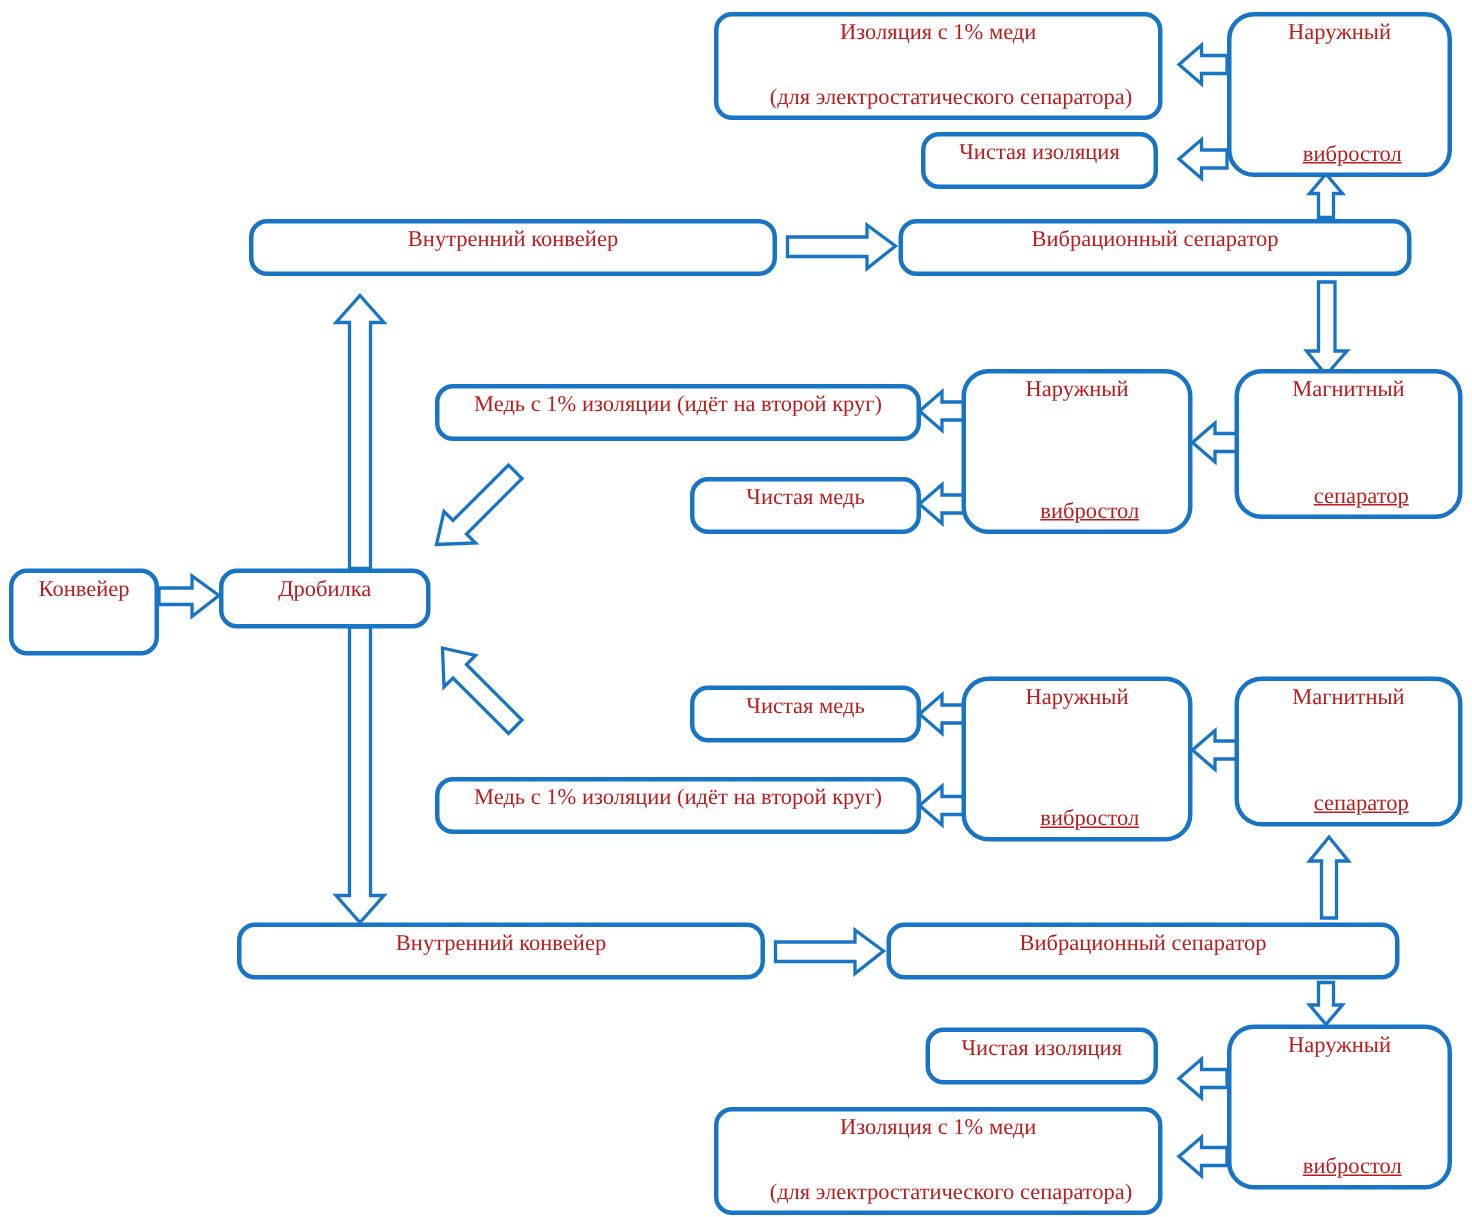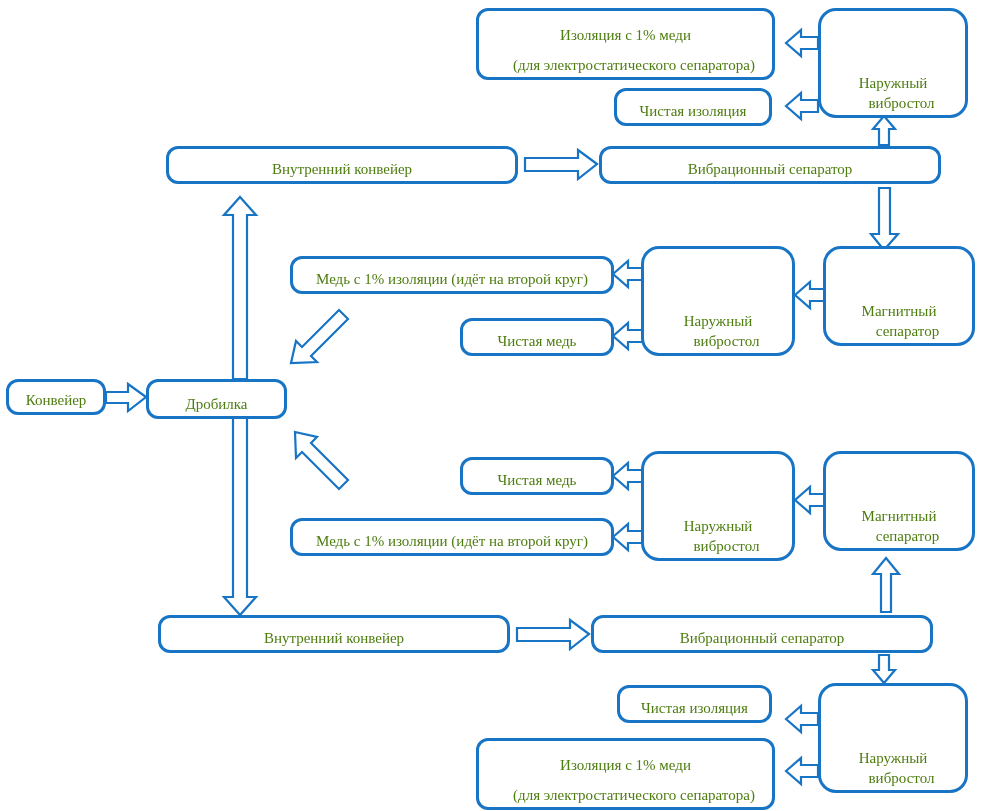--- a/index.html
+++ b/index.html
@@ -17,31 +17,31 @@
   }
   .node{
     position:absolute;
     box-sizing:border-box;
     border:3px solid #1874C4;
     border-radius:12px;
     background:#ffffff;
     display:flex;
     flex-direction:column;
     align-items:center;
-    justify-content:flex-end;
+    justify-content:space-between;
     text-align:center;
     font-size:15px;
     line-height:1.25;
-    color:#4d7c0f;
+    color:#b91c1c;
     padding:2px 6px;
     z-index:2;
   }
   .node .ln{display:block;white-space:nowrap;}
   .node .ln + .ln{margin-top:12px;padding-left:17px;}
-  .node.two-line-tight .ln + .ln{margin-top:2px;}
+  .node.two-line-tight .ln + .ln{margin-top:2px;text-decoration:underline;}
   svg.arrows{
     position:absolute;
     left:0;top:0;
     width:981px;height:811px;
     z-index:1;
     overflow:visible;
   }
   svg.arrows polygon{
     fill:#ffffff;
     stroke:#1874C4;
@@ -132,21 +132,21 @@
 
   <div class="node two-line-tight" style="left:823px;top:246px;width:152px;height:100px;border-radius:18px;">
     <span class="ln">Магнитный</span>
     <span class="ln">сепаратор</span>
   </div>
 
   <div class="node" style="left:460px;top:318px;width:154px;height:38px;">
     <span class="ln">Чистая медь</span>
   </div>
 
-  <div class="node" style="left:6px;top:379px;width:100px;height:36px;">
+  <div class="node" style="left:6px;top:379px;width:100px;height:58px;">
     <span class="ln">Конвейер</span>
   </div>
 
   <div class="node" style="left:146px;top:379px;width:141px;height:40px;">
     <span class="ln">Дробилка</span>
   </div>
 
   <div class="node" style="left:460px;top:457px;width:154px;height:38px;">
     <span class="ln">Чистая медь</span>
   </div>

